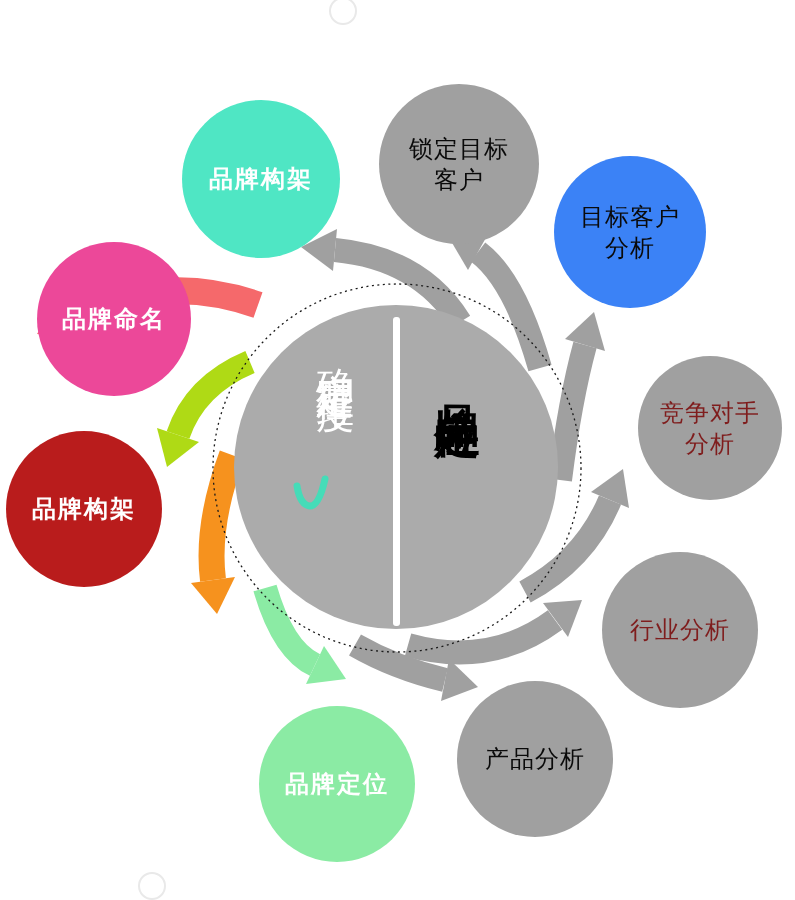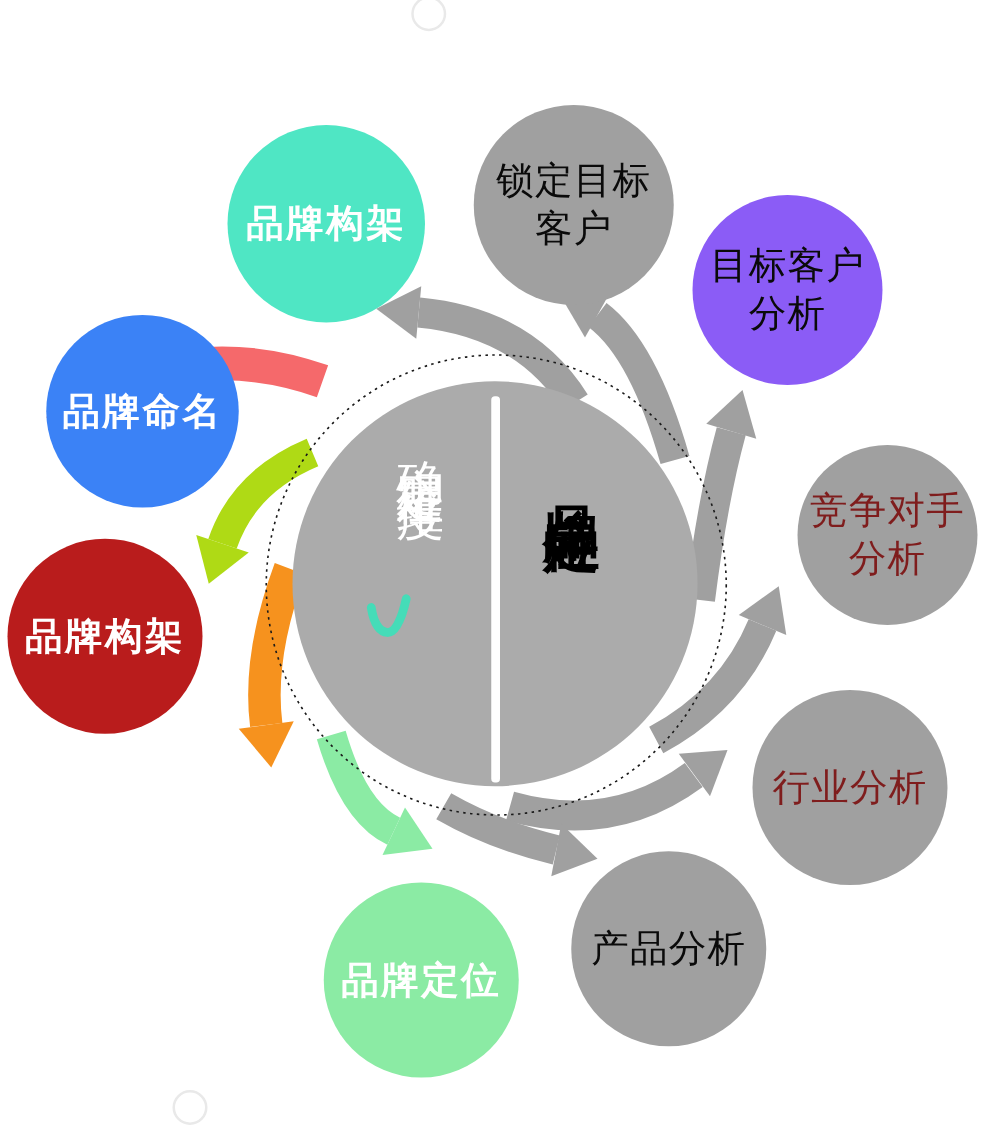--- a/index.html
+++ b/index.html
@@ -1,20 +1,20 @@
 <!DOCTYPE html>
 <html><head>
 <meta charset="utf-8">
 <style>
   html,body{margin:0;padding:0;background:#ffffff;}
   body{font-family:"Liberation Sans","DejaVu Sans",sans-serif;}
   .stage{position:relative;width:795px;height:900px;overflow:hidden;background:#ffffff;}
   .stage svg.base{position:absolute;left:0;top:0;z-index:0;}
   .sat{position:absolute;z-index:2;border-radius:50%;display:flex;align-items:center;justify-content:center;text-align:center;}
-  .sat-label{white-space:pre-line;font-size:30px;letter-spacing:1px;line-height:1.3;}
+  .sat-label{white-space:pre-line;font-size:24px;letter-spacing:1px;line-height:1.3;}
   .sat-colored .sat-label{font-weight:700;letter-spacing:2px;}
   .sat-gray .sat-label{font-weight:500;}
   .vtext{position:absolute;z-index:3;writing-mode:vertical-rl;text-orientation:upright;}
   .vtext-left{left:309px;top:338px;font-size:38px;letter-spacing:5px;font-weight:500;}
   .vtext-right{left:427px;top:368px;font-size:45px;letter-spacing:3px;font-weight:700;}
 </style>
 </head>
 <body>
 
 <div class="stage">
@@ -64,40 +64,40 @@
     <path d="M 297,486 Q 300,505 310,506 Q 319,506 325,479" fill="none" stroke-width="7" stroke-linecap="round" stroke="#45DCB8"></path>
   </svg>
 
   <div class="sat sat-colored" style="left: 182px; top: 100px; height: 158px; width: 158px; background: rgb(79, 230, 196); color: rgb(255, 255, 255);">
       <span class="sat-label">品牌构架</span>
     </div>
   <div class="sat sat-gray" style="left: 379px; top: 84px; height: 160px; width: 160px; background: rgb(160, 160, 160); color: rgb(10, 10, 10);">
       <span class="sat-label">锁定目标
 客户</span>
     </div>
-  <div class="sat sat-gray" style="left: 554px; top: 156px; height: 152px; width: 152px; background: #8b5cf6; color: rgb(10, 10, 10);">
+  <div class="sat sat-gray" style="left: 554px; top: 156px; height: 152px; width: 152px; background: #3b82f6; color: rgb(10, 10, 10);">
       <span class="sat-label">目标客户
 分析</span>
     </div>
   <div class="sat sat-gray" style="left: 638px; top: 356px; height: 144px; width: 144px; background: rgb(160, 160, 160); color: #7f1d1d;">
       <span class="sat-label">竞争对手
 分析</span>
     </div>
   <div class="sat sat-gray" style="left: 602px; top: 552px; height: 156px; width: 156px; background: rgb(160, 160, 160); color: #7f1d1d;">
       <span class="sat-label">行业分析</span>
     </div>
   <div class="sat sat-gray" style="left: 457px; top: 681px; height: 156px; width: 156px; background: rgb(160, 160, 160); color: rgb(10, 10, 10);">
       <span class="sat-label">产品分析</span>
     </div>
   <div class="sat sat-colored" style="left: 259px; top: 706px; height: 156px; width: 156px; background: rgb(139, 235, 164); color: rgb(255, 255, 255);">
       <span class="sat-label">品牌定位</span>
     </div>
   <div class="sat sat-colored" style="left: 6px; top: 431px; height: 156px; width: 156px; background: #b91c1c; color: rgb(255, 255, 255);">
       <span class="sat-label">品牌构架</span>
     </div>
-  <div class="sat sat-colored" style="left: 37px; top: 252px; height: 154px; width: 154px; background: #3b82f6; color: rgb(255, 255, 255);">
+  <div class="sat sat-colored" style="left: 37px; top: 242px; height: 154px; width: 154px; background: #ec4899; color: rgb(255, 255, 255);">
       <span class="sat-label">品牌命名</span>
     </div>
 
   <div class="vtext vtext-left" style="color: rgb(255, 255, 255);">确定定位维度</div>
   <div class="vtext vtext-right" style="color: rgb(0, 0, 0);">品牌定位</div>
 
 </div>
 
 </body></html>

